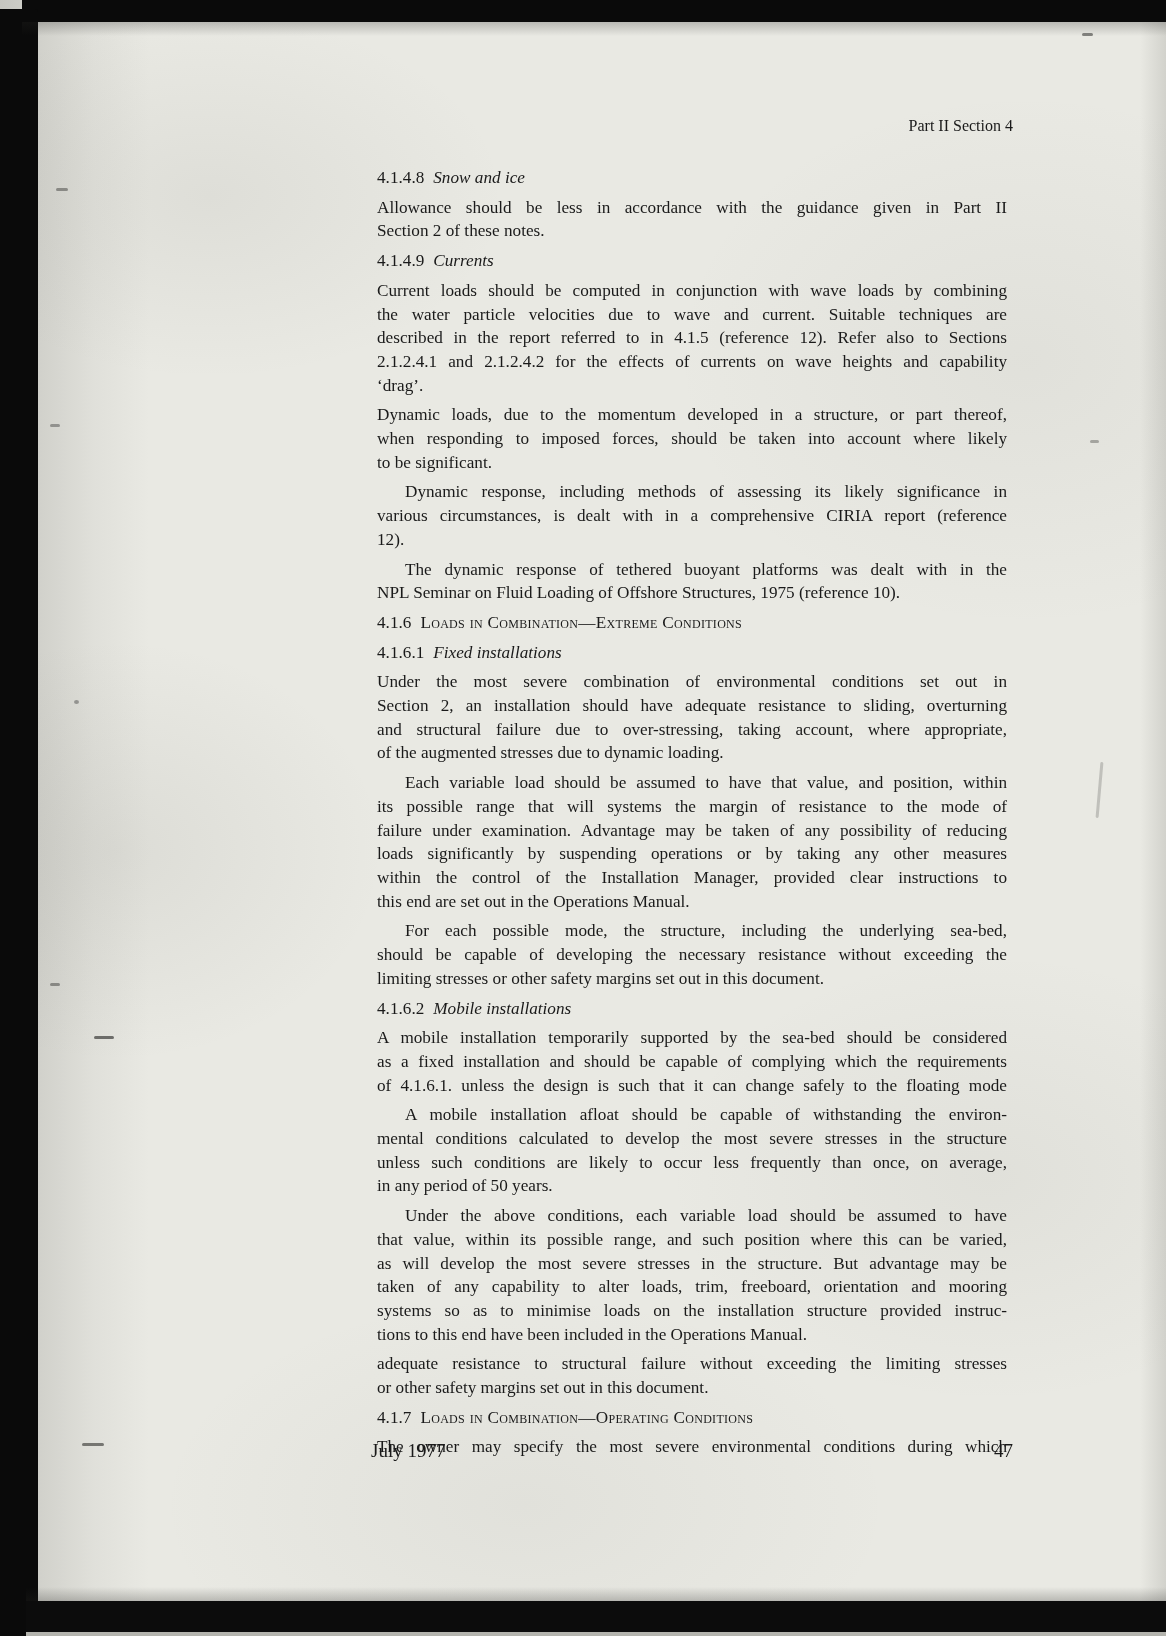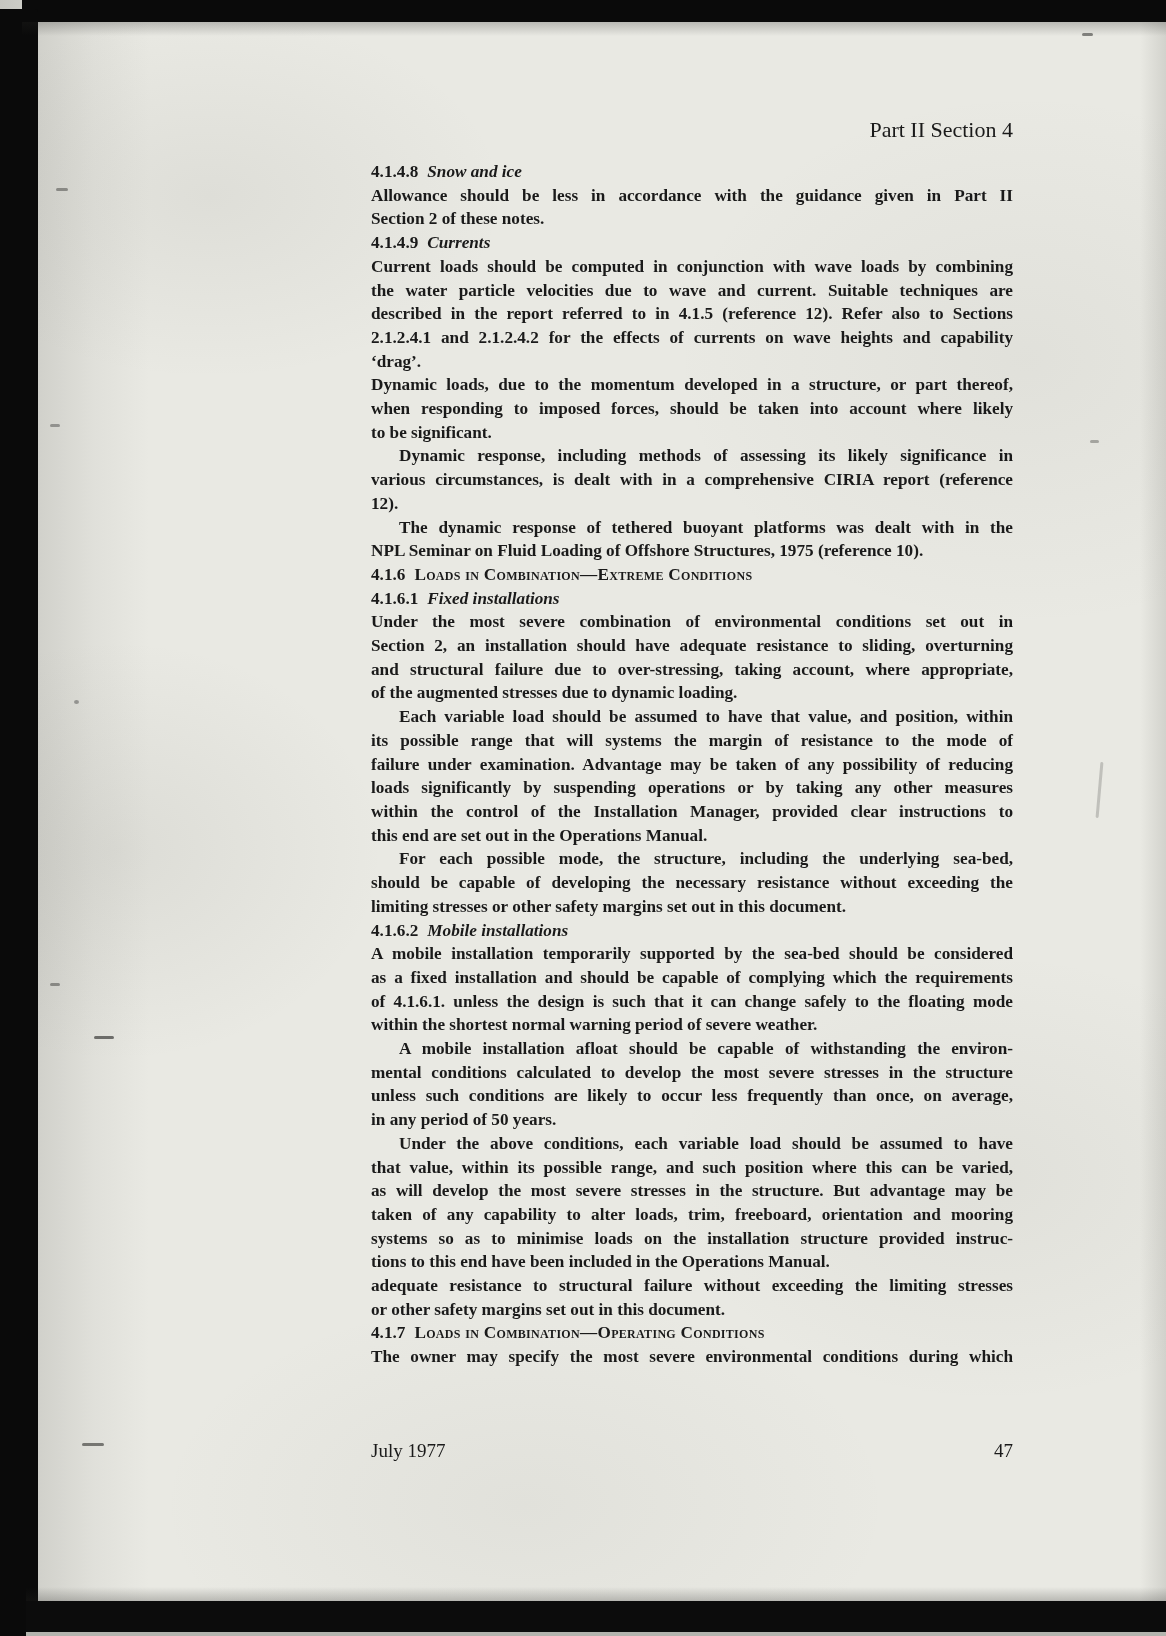--- a/index.html
+++ b/index.html
@@ -21,27 +21,27 @@
   }
   .bar-top{position:absolute;left:22px;top:0;right:0;height:22px;background:#0a0a0a;}
   .bar-left{position:absolute;left:0;top:9px;width:38px;bottom:0;background:#0a0a0a;border-radius:0 3px 0 0;}
   .bar-bottom{position:absolute;left:26px;right:0;top:1601px;height:31px;background:#0c0c0c;}
   .strip-bottom{position:absolute;left:26px;right:0;top:1632px;height:4px;background:#b4b4ae;}
   .edge-shadow-top{position:absolute;left:22px;right:0;top:22px;height:14px;background:linear-gradient(to bottom, rgba(40,40,38,.25), rgba(0,0,0,0));}
   .edge-shadow-bottom{position:absolute;left:26px;right:0;top:1587px;height:14px;background:linear-gradient(to top, rgba(40,40,38,.25), rgba(0,0,0,0));}
 
   .header-right{
     position:absolute;left:371px;top:117px;width:642px;
-    font-size:22px;text-align:right;
+    font-size:16px;text-align:right;
   }
   #body-text{
     position:absolute;left:371px;top:160px;width:642px;
     font-size:17.2px;line-height:23.7px;
   }
-  .block{margin:0;font-weight:bold;}
+  .block{margin:6px;}
   .line{text-align:justify;text-align-last:justify;}
   .line.last{text-align-last:left;}
   .line.indent{text-indent:28px;}
   .heading .hnum{margin-right:9px;}
   .htitle-italic{font-style:italic;}
   .htitle-smallcaps{font-variant:small-caps;letter-spacing:.3px;}
 
   .footer{
     position:absolute;left:371px;top:1440px;width:642px;
     font-size:19px;display:flex;justify-content:space-between;
@@ -119,21 +119,20 @@
       <div class="block para">
         <div class="line indent">For each possible mode, the structure, including the underlying sea-bed,</div>
         <div class="line">should be capable of developing the necessary resistance without exceeding the</div>
         <div class="line last">limiting stresses or other safety margins set out in this document.</div>
       </div>
       <div class="block heading"><span class="hnum">4.1.6.2</span><span class="htitle-italic">Mobile installations</span></div>
       <div class="block para">
         <div class="line">A mobile installation temporarily supported by the sea-bed should be considered</div>
         <div class="line">as a fixed installation and should be capable of complying which the requirements</div>
         <div class="line">of 4.1.6.1. unless the design is such that it can change safely to the floating mode</div>
-        <div class="line last">within the shortest normal warning period of severe weather.</div>
       </div>
       <div class="block para">
         <div class="line indent">A mobile installation afloat should be capable of withstanding the environ-</div>
         <div class="line">mental conditions calculated to develop the most severe stresses in the structure</div>
         <div class="line">unless such conditions are likely to occur less frequently than once, on average,</div>
         <div class="line last">in any period of 50 years.</div>
       </div>
       <div class="block para">
         <div class="line indent">Under the above conditions, each variable load should be assumed to have</div>
         <div class="line">that value, within its possible range, and such position where this can be varied,</div>

